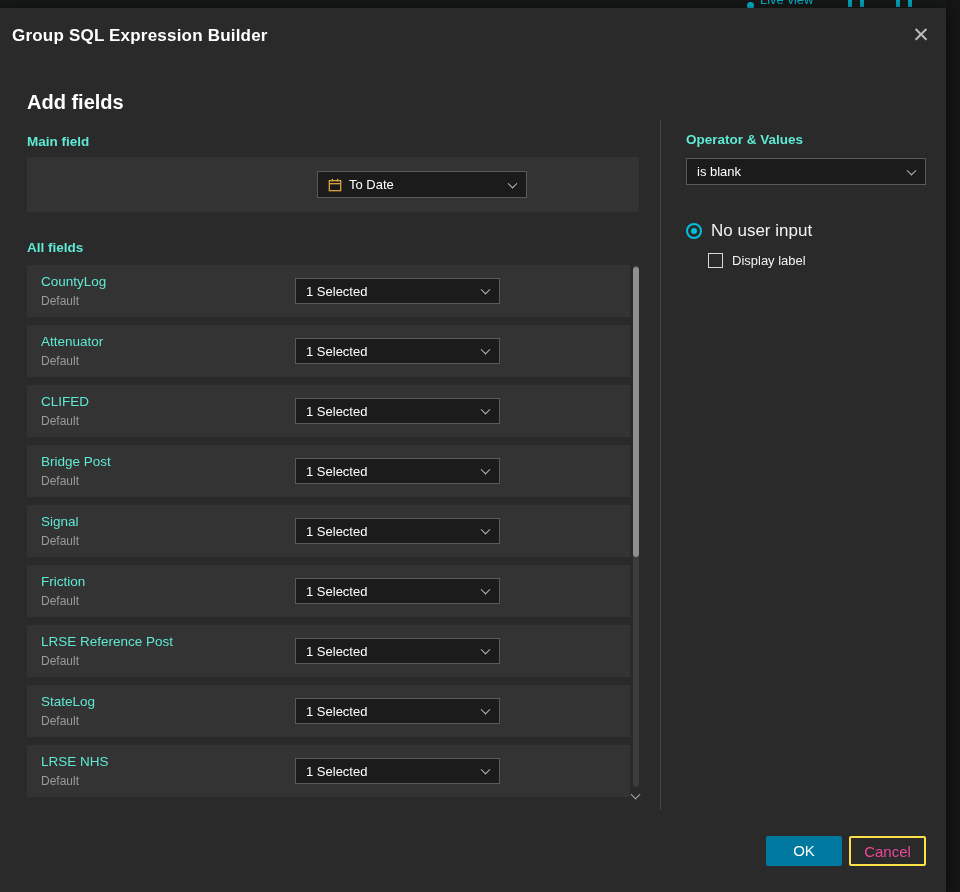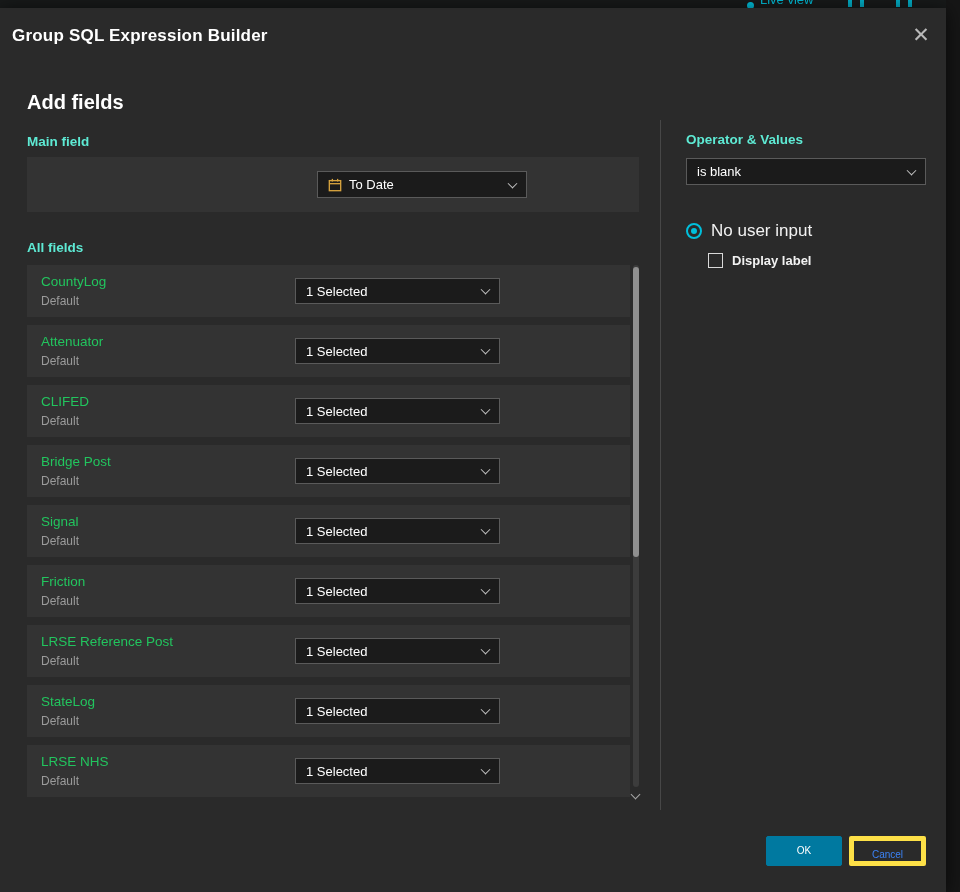--- a/index.html
+++ b/index.html
@@ -51,21 +51,21 @@
   .cal-icon { display:inline-flex; margin-right:7px; color:var(--color-calendar_icon,#d9a53f); }
 
   
   .main-panel { position:absolute; left:27px; top:149px; width:612px; height:55px; background:#333333; }
   .dd-mainfield { position:absolute; left:13px; top:14px; width:232px; }
   .dd-datefield { position:absolute; left:263px; top:14px; width:210px;margin-left:27px; }
 
   
   .fields-list { position:absolute; left:27px; top:257px; width:603px; display:flex; flex-direction:column; gap:8px; }
   .field-row { position:relative; height:52px; background:#333333; }
-  .field-name { position:absolute; left:14px; top:9px; font-size:13.5px; color:#22c55e; }
+  .field-name { position:absolute; left:14px; top:9px; font-size:13.5px; color:#5eead4; }
   .field-subtitle { position:absolute; left:14px; top:29px; font-size:12px; color:#9b9b9b; }
   .row-dropdown { position:absolute; left:268px; top:13px; width:205px; height:26px;text-align:center; }
 
   
   .scroll-track { position:absolute; left:633px; top:257px; width:6px; height:522px; background:#3c3c3c; border-radius:3px; }
   .scroll-thumb { position:absolute; left:0; top:2px; width:6px; height:290px; background:#8f8f8f; border-radius:3px; cursor:pointer; }
   .scroll-down {
     position:absolute; left:631px; top:783px; width:9px; height:9px; cursor:pointer;
   }
   .scroll-down::after {
@@ -81,28 +81,28 @@
   .radio-outer {
     width:16px; height:16px; border-radius:50%;
     border:2px solid var(--color-accent,#00c0dc); position:relative; background:transparent;
   }
   .radio-outer::after {
     content:""; position:absolute; inset:3px; border-radius:50%;
     background:var(--color-accent,#00c0dc);
   }
   .radio-label { margin-left:9px; font-size:17px; color:#f2f2f2; }
 
-  .checkbox-row { position:absolute; left:708px; top:245px; display:flex; align-items:center; cursor:pointer;font-weight:bold; }
+  .checkbox-row { position:absolute; left:708px; top:245px; display:flex; align-items:center; cursor:pointer; }
   .checkbox-box { width:15px; height:15px; border:1.5px solid #d9d9d9; background:transparent; }
   .checkbox-label { margin-left:9px; font-size:13px; color:#f2f2f2; }
 
   
-  .btn { position:absolute; top:828px; height:30px; font-size:10px; text-align:center; line-height:28px; cursor:pointer; border-radius:2px; font-family:"Liberation Sans",sans-serif; }
+  .btn { position:absolute; top:828px; height:30px; font-size:15px; text-align:center; line-height:28px; cursor:pointer; border-radius:2px; font-family:"Liberation Sans",sans-serif; }
   .btn-ok { left:766px; width:76px; background:var(--color-ok_button,#0079a0); color:#ffffff; border:1px solid var(--color-ok_button,#0079a0); }
-  .btn-cancel { left:849px; width:77px; background:transparent; color:#3b82f6; border:5px solid #fde047; }
+  .btn-cancel { left:849px; width:77px; background:transparent; color:#ec4899; border:2px solid #fde047; }
 </style>
 </head>
 <body>
 
 <div id="stage">
 
   <div class="top-strip">
     <span class="live-dot"></span>
     <span class="live-label">Live view</span>
     <span class="strip-bar" style="left:848px;"></span>

